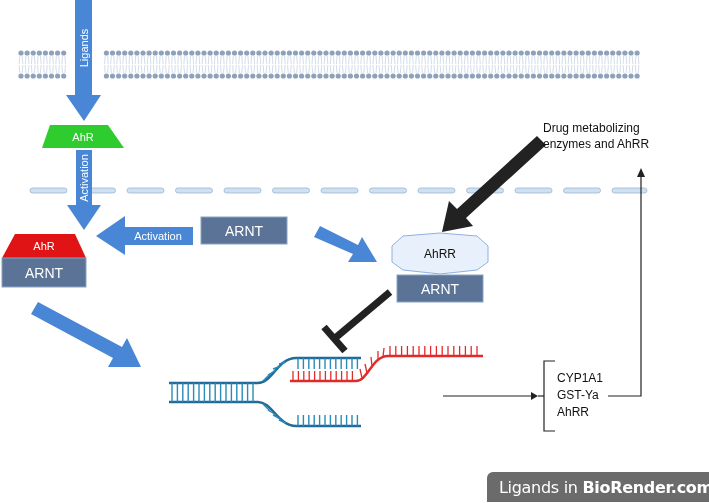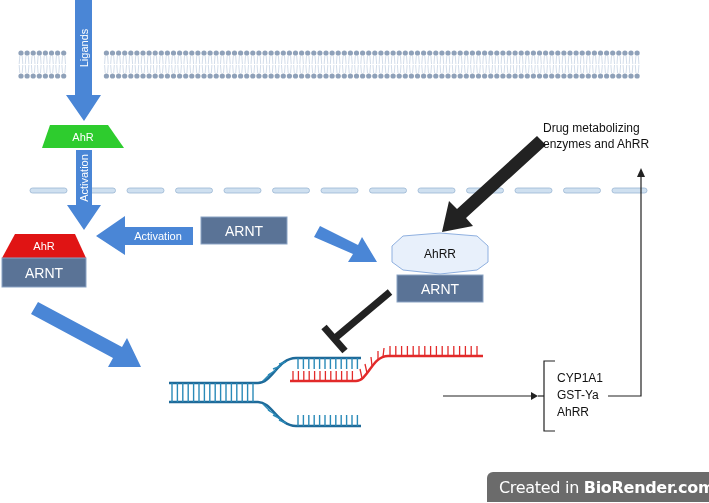--- a/index.html
+++ b/index.html
@@ -483,16 +483,16 @@
   <text x="557" y="399" fill="#111111" font-size="12">GST-Ya</text>
   <text x="557" y="416" fill="#111111" font-size="12">AhRR</text>
 
   <g>
     <polyline points="608,396 641,396 641,176" stroke="#222222" stroke-width="1.2" fill="none"></polyline>
     <polygon points="637,177 641,168 645,177" fill="#222222"></polygon>
   </g>
 </svg>
 
 <div class="badge">
-  <span class="txt"><span>Created in </span><b>BioRender.com</b></span>
+  <span class="txt"><span>Ligands in </span><b>BioRender.com</b></span>
 
 </div>
 </div>
 
 </body></html>

